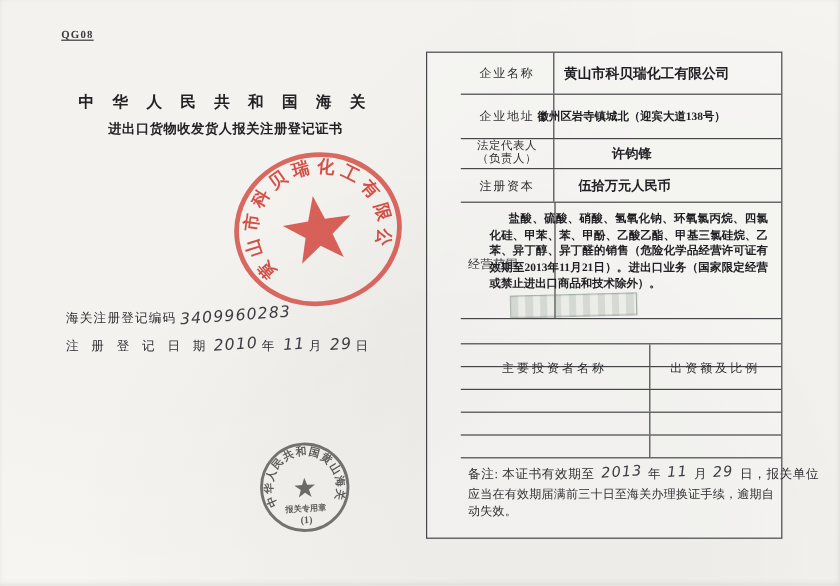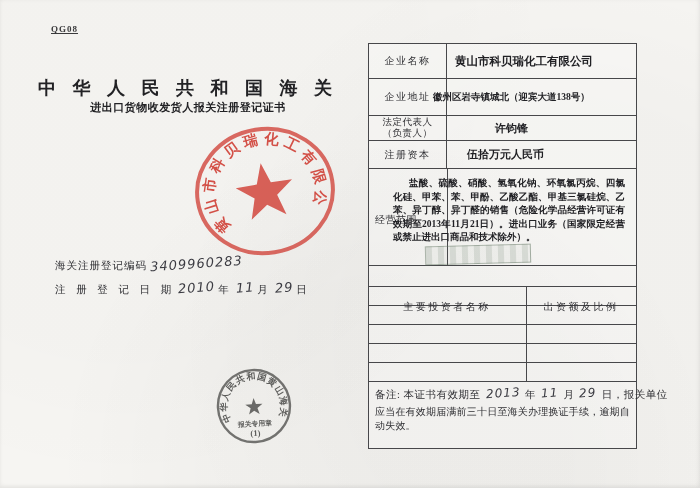--- a/index.html
+++ b/index.html
@@ -10,34 +10,34 @@
       radial-gradient(circle at 18% 12%, rgba(0,0,0,0.012) 0 40%, transparent 60%),
       radial-gradient(circle at 82% 70%, rgba(0,0,0,0.018) 0 35%, transparent 60%),
       radial-gradient(circle at 55% 95%, rgba(0,0,0,0.02) 0 30%, transparent 55%);
     box-shadow: inset 0 -2px 4px rgba(0,0,0,0.06), inset -2px 0 4px rgba(0,0,0,0.03);
     font-family:"Liberation Serif","DejaVu Serif",serif;
     color:#2e2e30;
   }
   .abs{position:absolute;}
   
   .form-code{left:51px;top:24px;font-size:9px;font-weight:bold;letter-spacing:1px;color:#3a3a3c;text-decoration:underline;}
-  .title{left:38px;top:76px;width:300px;text-align:left;font-size:18px;font-weight:bold;
+  .title{left:38px;top:76px;width:300px;text-align:center;font-size:13px;font-weight:bold;
          letter-spacing:6px;color:#222225;}
   .subtitle{left:38px;top:100px;width:300px;text-align:center;font-size:11px;font-weight:bold;
          letter-spacing:0.5px;color:#222225;}
   .reg-code-line{left:55px;top:257px;font-size:10.5px;letter-spacing:1px;color:#2f2f33;white-space:nowrap;}
   .reg-date-line{left:55px;top:281px;font-size:10.5px;letter-spacing:4px;color:#2f2f33;white-space:nowrap;}
   .hand{font-family:"DejaVu Sans",sans-serif;font-style:italic;font-size:13px;letter-spacing:1px;
         color:#3b3b42;display:inline-block;transform:rotate(-4deg);margin:0 3px;position:relative;top:-1px;}
   .issuer-line{left:178px;top:397px;font-size:11.5px;letter-spacing:1px;color:#3a3a3e;white-space:nowrap;}
   .issuer-gap{display:inline-block;margin:0 7px;color:#4a4a4e;}
   .seal-svg{left:190px;top:121px;transform:rotate(-9deg);opacity:0.88;}
   .stamp-svg{left:213px;top:365px;opacity:0.9;transform:rotate(-3deg);}
   
-  .tbl{left:368px;top:43px;width:267px;border:1.2px solid #47474a;background:rgba(255,255,255,0.25);}
+  .tbl{left:355px;top:43px;width:267px;border:1.2px solid #47474a;background:rgba(255,255,255,0.25);padding-left:28px;}
   .row{display:flex;border-bottom:1px solid #47474a;box-sizing:border-box;position:relative;}
   .row:last-child{border-bottom:none;}
   .lbl{width:78px;flex:none;border-right:1px solid #47474a;display:flex;flex-direction:column;
        align-items:center;justify-content:center;font-size:10px;letter-spacing:1.5px;color:#2f2f33;box-sizing:border-box;}
   .val{flex:1;display:flex;align-items:center;font-size:11px;font-weight:bold;color:#202024;box-sizing:border-box;}
   .r1{height:35px;} .r1 .val{padding-left:8px;font-size:11.5px;}
   .r2{height:37px;} .r2 .val span{margin-left:-14px;font-size:9.5px;white-space:nowrap;}
   .r3{height:25px;} .r3 .lbl{font-size:9.5px;line-height:11.5px;letter-spacing:0.5px;}
   .r3 .val{justify-content:center;padding-right:60px;}
   .r4{height:28px;} .r4 .val{padding-left:20px;}

